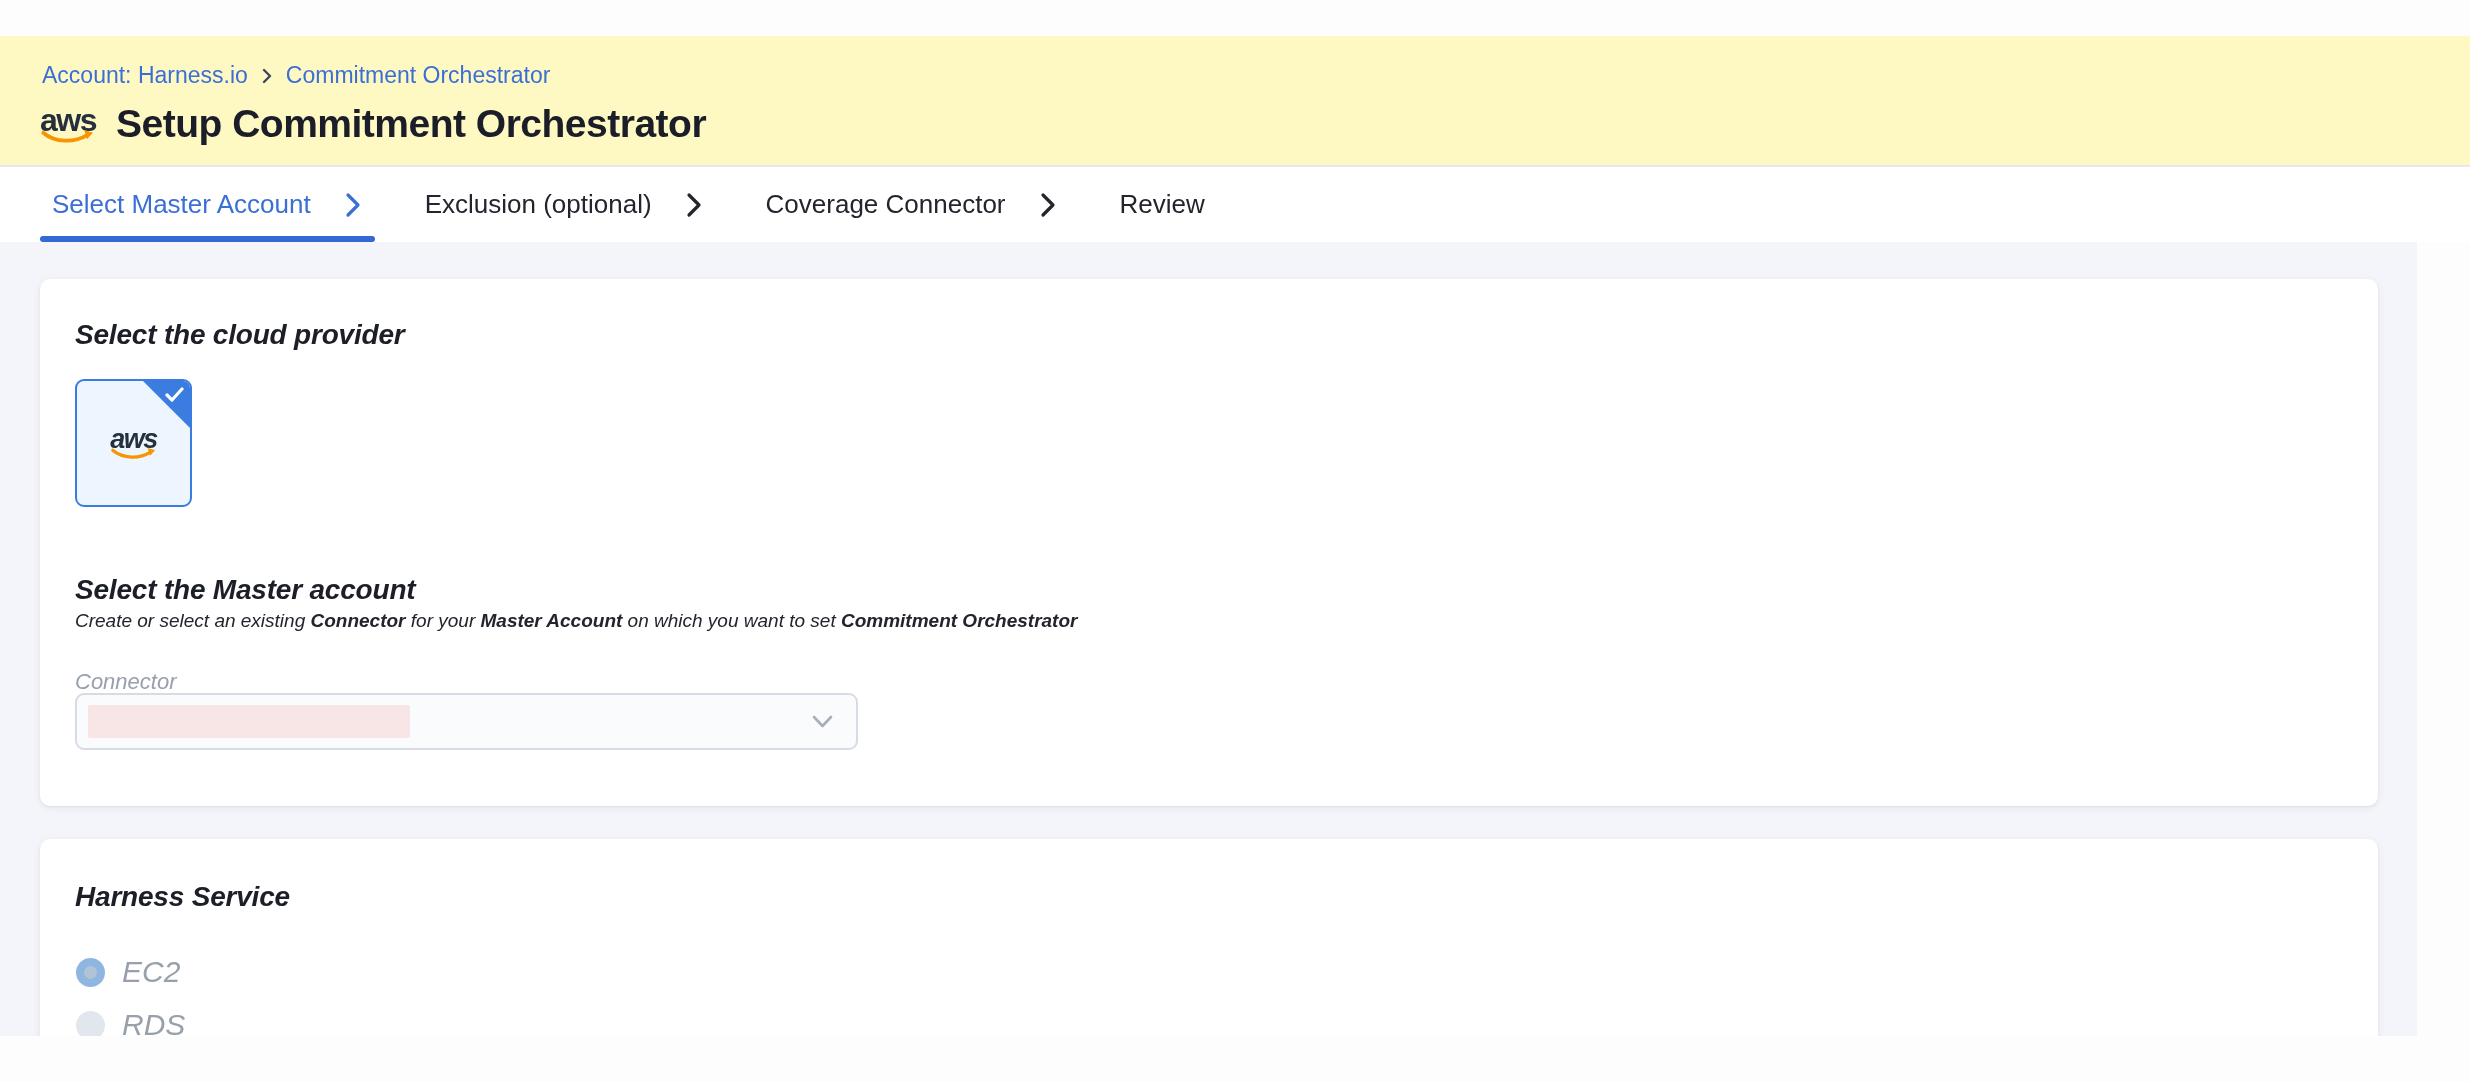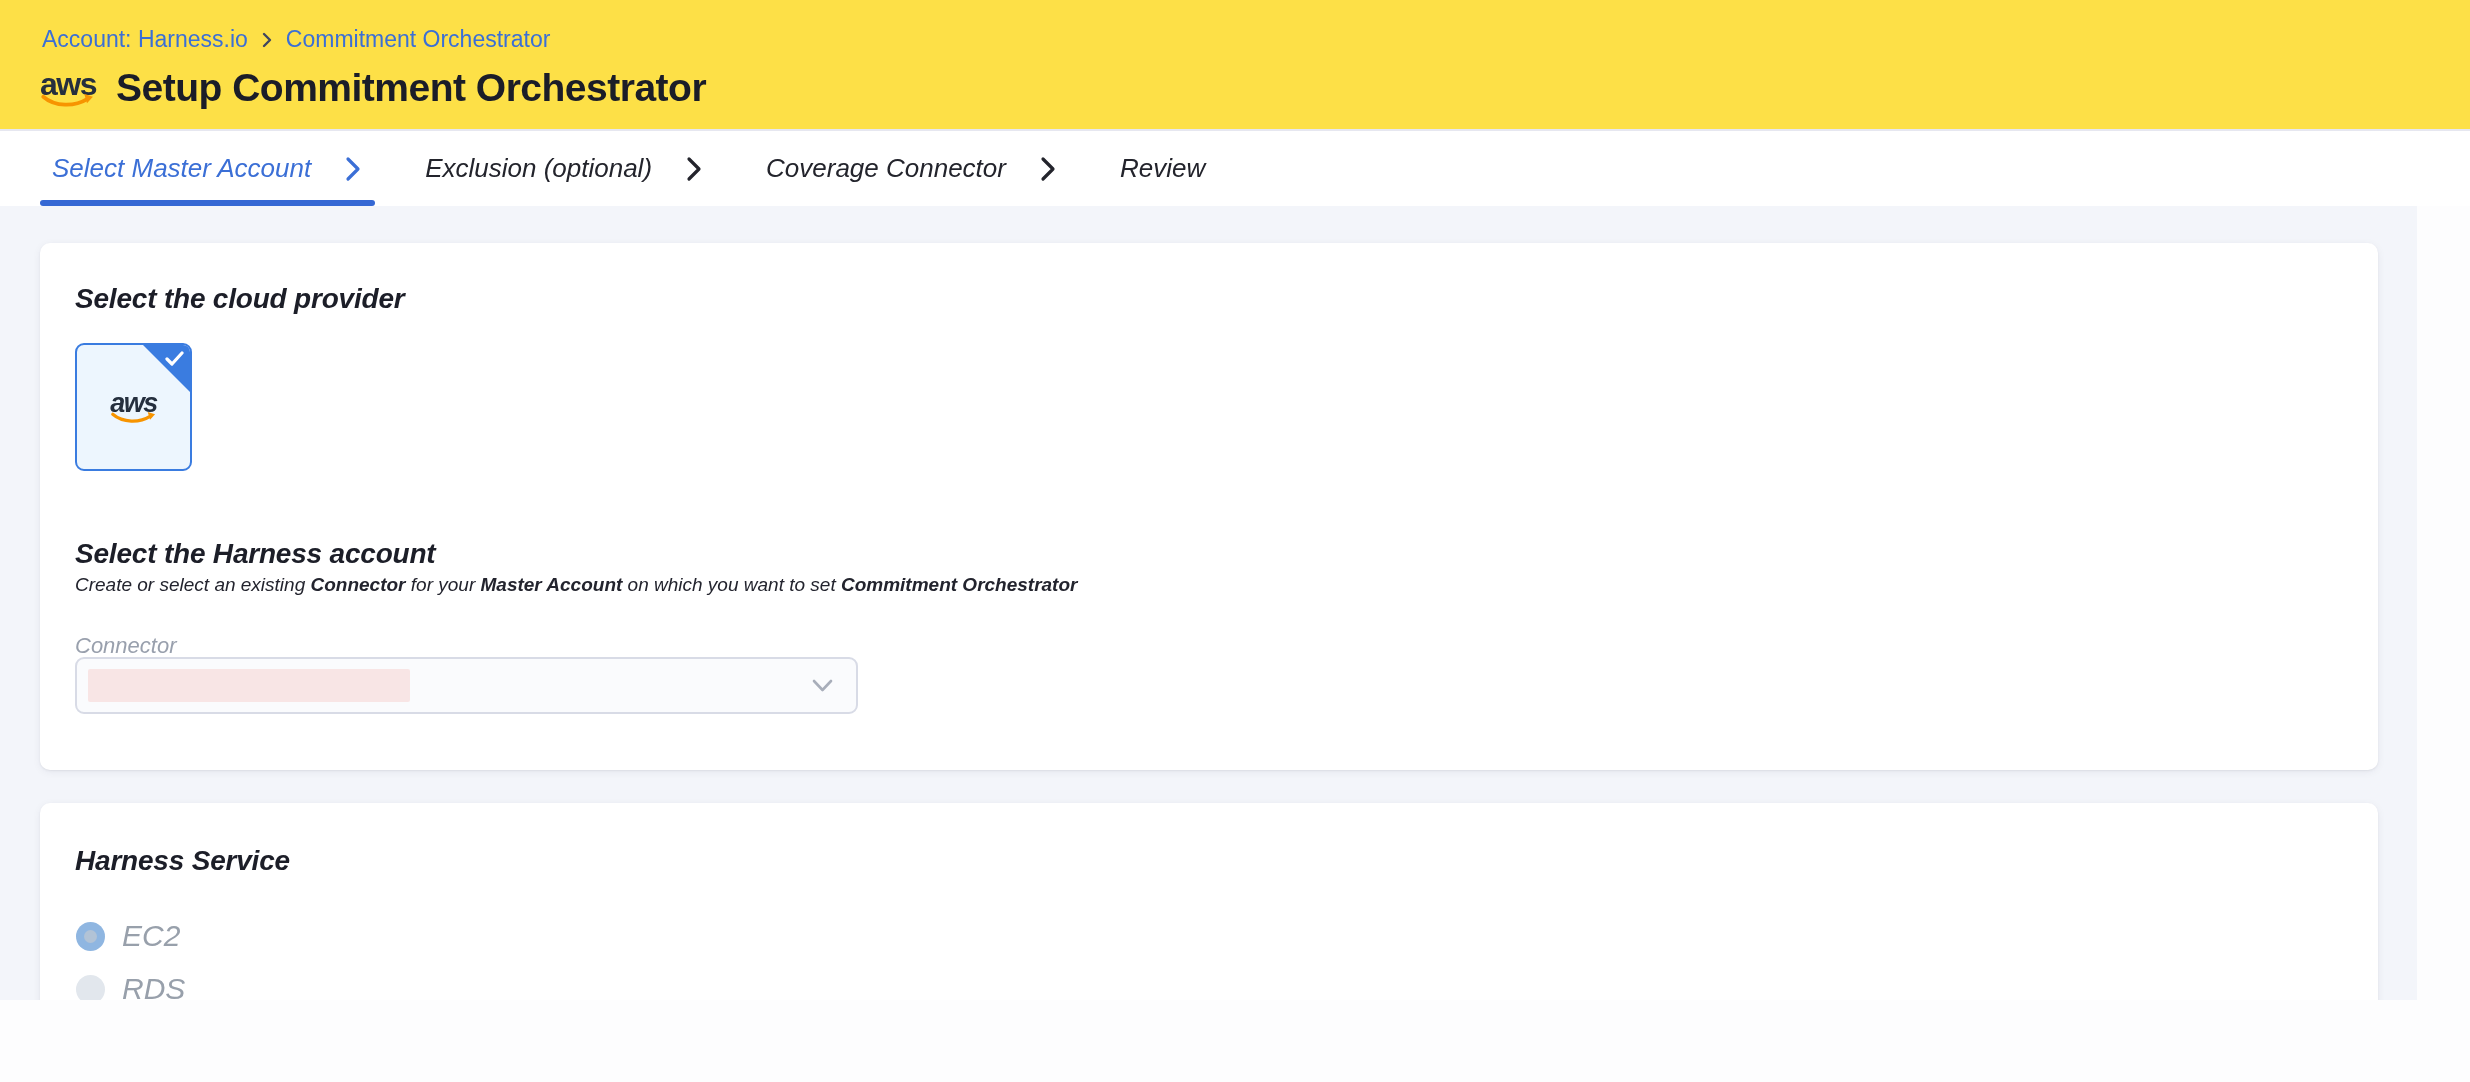--- a/index.html
+++ b/index.html
@@ -1,37 +1,37 @@
 <!DOCTYPE html>
 <html><head>
 <meta charset="utf-8">
 <style>
   * { margin:0; padding:0; box-sizing:border-box; }
   html,body { background:#fdfdfe; }
   body { font-family:"Liberation Sans", sans-serif; }
-  #screen { position:relative; width:2470px; height:1000px; background:#fde047; overflow:hidden; }
+  #screen { position:relative; width:2470px; height:1000px; background:#fef9c3; overflow:hidden;margin-top:36px; }
 
   
   .breadcrumb { position:absolute; left:42px; top:26px; display:flex; align-items:center; gap:14px; font-size:23px; }
   .crumb { color:#3b6fd6; text-decoration:none; cursor:pointer; }
   .crumb-sep { display:flex; align-items:center; }
 
   .title-row { position:absolute; left:40px; top:66px; display:flex; align-items:center; gap:20px; }
   .aws-logo { display:flex; flex-direction:column; align-items:flex-start; line-height:1; }
   .aws-word { font-weight:700; color:#252f3e; letter-spacing:-1.5px; }
   .aws-logo.header .aws-word { font-size:32px; }
   .aws-logo.header .aws-swoosh { width:54px; height:15px; margin-top:-7px; }
   .aws-logo.small .aws-word { font-size:27px; }
   .aws-logo.small .aws-swoosh { width:46px; height:13px; margin-top:-6px; }
   .page-title { font-size:39px; font-weight:700; color:#1b1d28; letter-spacing:-0.5px; }
 
   .header-divider { position:absolute; left:0; top:129px; width:2470px; height:2px; background:#e6e7f0; }
 
   
-  .tabbar { position:absolute; left:0; top:131px; width:2470px; height:75px; background:#ffffff; display:flex; align-items:center; padding-left:40px;font-style:italic; }
+  .tabbar { position:absolute; left:0; top:131px; width:2470px; height:75px; background:#ffffff; display:flex; align-items:center; padding-left:40px; }
   .tab { position:relative; height:100%; display:flex; align-items:center; gap:34px; padding:0 20px 0 12px; font-size:26px; color:#23242c; cursor:pointer; }
   .tab + .tab { margin-left:28px; padding-left:16px; }
   .tab.active { color:#3b6fd6; }
   .tab.active::after { content:""; position:absolute; left:0; right:6px; bottom:0; height:6px; border-radius:4px; background:#3568d4; }
   .chev { display:flex; align-items:center; }
 
   
   .content-bg { position:absolute; left:0; top:206px; width:2417px; height:876px; background:#f3f5fa; }
   .content-bottom-edge { position:absolute; left:0; top:1078px; width:2417px; height:4px; background:#e6eaf2; }
 
@@ -141,21 +141,21 @@
           <path d="M6 6 C 28 25, 64 25, 88 10" fill="none" stroke="#f79400" stroke-width="7" stroke-linecap="round"></path>
           <path d="M82 1 L98 6 L87 18 Z" fill="#f79400"></path>
         </svg>
       </div>
       <div class="provider-corner"></div>
       <svg class="provider-check" width="19" height="15" viewBox="0 0 19 15">
         <polyline points="2,8 7,13 17,2" fill="none" stroke="#ffffff" stroke-width="3.2" stroke-linecap="round" stroke-linejoin="round"></polyline>
       </svg>
     </div>
 
-    <h2 class="section-heading" style="top:295px;">Select the Harness account</h2>
+    <h2 class="section-heading" style="top:295px;">Select the Master account</h2>
 
     <p class="ma-description">
       <span>Create or select an existing </span><b>Connector</b><span> for your </span><b>Master Account</b><span> on which you want to set </span><b>Commitment Orchestrator</b>
     </p>
 
     <div class="field-label">Connector</div>
 
     <div class="dropdown">
       <div class="redacted-value"></div>
       <svg width="23" height="15" viewBox="0 0 23 15">

